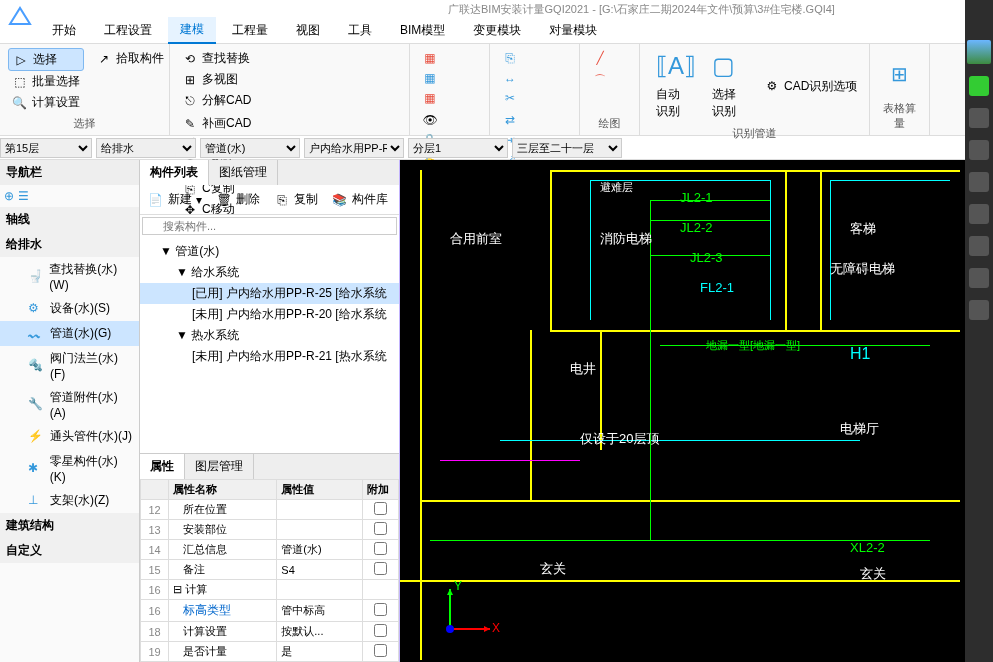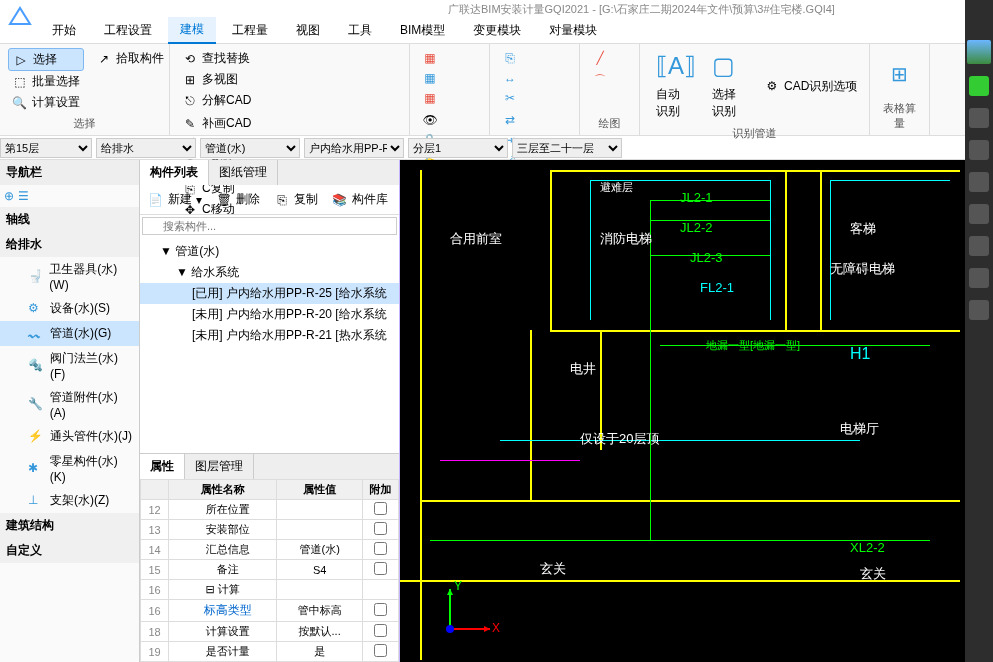--- a/index.html
+++ b/index.html
@@ -35,22 +35,22 @@
 .mid-toolbar { padding: 4px; display: flex; gap: 6px; align-items: center; border-bottom: 1px solid #ddd; }
 .search-box { padding: 2px; }
 .search-box input { width: 100%; border: 1px solid #ccc; padding: 2px 20px; font-size: 11px; }
 .tree { flex: 1; overflow: auto; padding: 4px 0; }
 .tree-item { padding: 2px 4px 2px 20px; cursor: pointer; white-space: nowrap; }
 .tree-item.l2 { padding-left: 36px; }
 .tree-item.l3 { padding-left: 52px; }
 .tree-item.sel { background: #cce5ff; }
 .prop-panel { border-top: 1px solid #ccc; }
 .prop-table { width: 100%; border-collapse: collapse; }
-.prop-table th, .prop-table td { border: 1px solid #ddd; padding: 2px 4px; font-size: 11px; text-align: center; }
-.prop-table th { background: #f0f0f0; text-align: center; }
+.prop-table th, .prop-table td { border: 1px solid #ddd; padding: 2px 4px; font-size: 11px; text-align: left; }
+.prop-table th { background: #f0f0f0; text-align: left; }
 .prop-table td.num { text-align: center; color: #888; width: 28px; }
 .prop-table td.chk { text-align: center; width: 36px; }
 .canvas { flex: 1; background: #000; position: relative; overflow: hidden; }
 .cad-text { position: absolute; color: #0ff; font-size: 13px; white-space: nowrap; }
 .cad-text.w { color: #fff; }
 .cad-text.g { color: #0f0; }
 .yline { position: absolute; background: #ff0; }
 .bline { position: absolute; background: #0ff; }
 .gline { position: absolute; background: #0f0; }
 .mline { position: absolute; background: #f0f; }
@@ -272,21 +272,21 @@
       </div>
     <div class="panel-tools">
       <span class="ic" style="color:#3498db">⊕</span>
       <span class="ic" style="color:#3498db">☰</span>
     </div>
     <div class="cat-header">轴线</div>
     <div class="cat-header">给排水</div>
     <div id="nav-items">
         <div class="cat-item">
           <span class="ci" style="color:#3498db">🚽</span>
-          <span>卫生器具(水)(W)</span>
+          <span>查找替换(水)(W)</span>
         </div>
         <div class="cat-item">
           <span class="ci" style="color:#3498db">⚙</span>
           <span>设备(水)(S)</span>
         </div>
         <div class="cat-item active">
           <span class="ci" style="color:#3498db">〰</span>
           <span>管道(水)(G)</span>
         </div>
         <div class="cat-item">
@@ -337,20 +337,21 @@
           <span class="ic">📚</span>
           <span>构件库</span>
         </span>
     </div>
     <div class="search-box"><input placeholder="搜索构件..." style=""></div>
     <div class="tree" id="tree">
         <div class="tree-item l1">▼ 管道(水)</div>
         <div class="tree-item l2">▼ 给水系统</div>
         <div class="tree-item l3 sel">[已用] 户内给水用PP-R-25 [给水系统</div>
         <div class="tree-item l3">[未用] 户内给水用PP-R-20 [给水系统</div>
+        <div class="tree-item l2">▼ 热水系统</div>
         <div class="tree-item l3">[未用] 户内给水用PP-R-21 [热水系统</div>
       </div>
 
     <div class="prop-panel">
       <div class="mid-tabs">
         <div class="mid-tab active">属性</div>
         <div class="mid-tab">图层管理</div>
       </div>
       <table class="prop-table">
         <thead>

